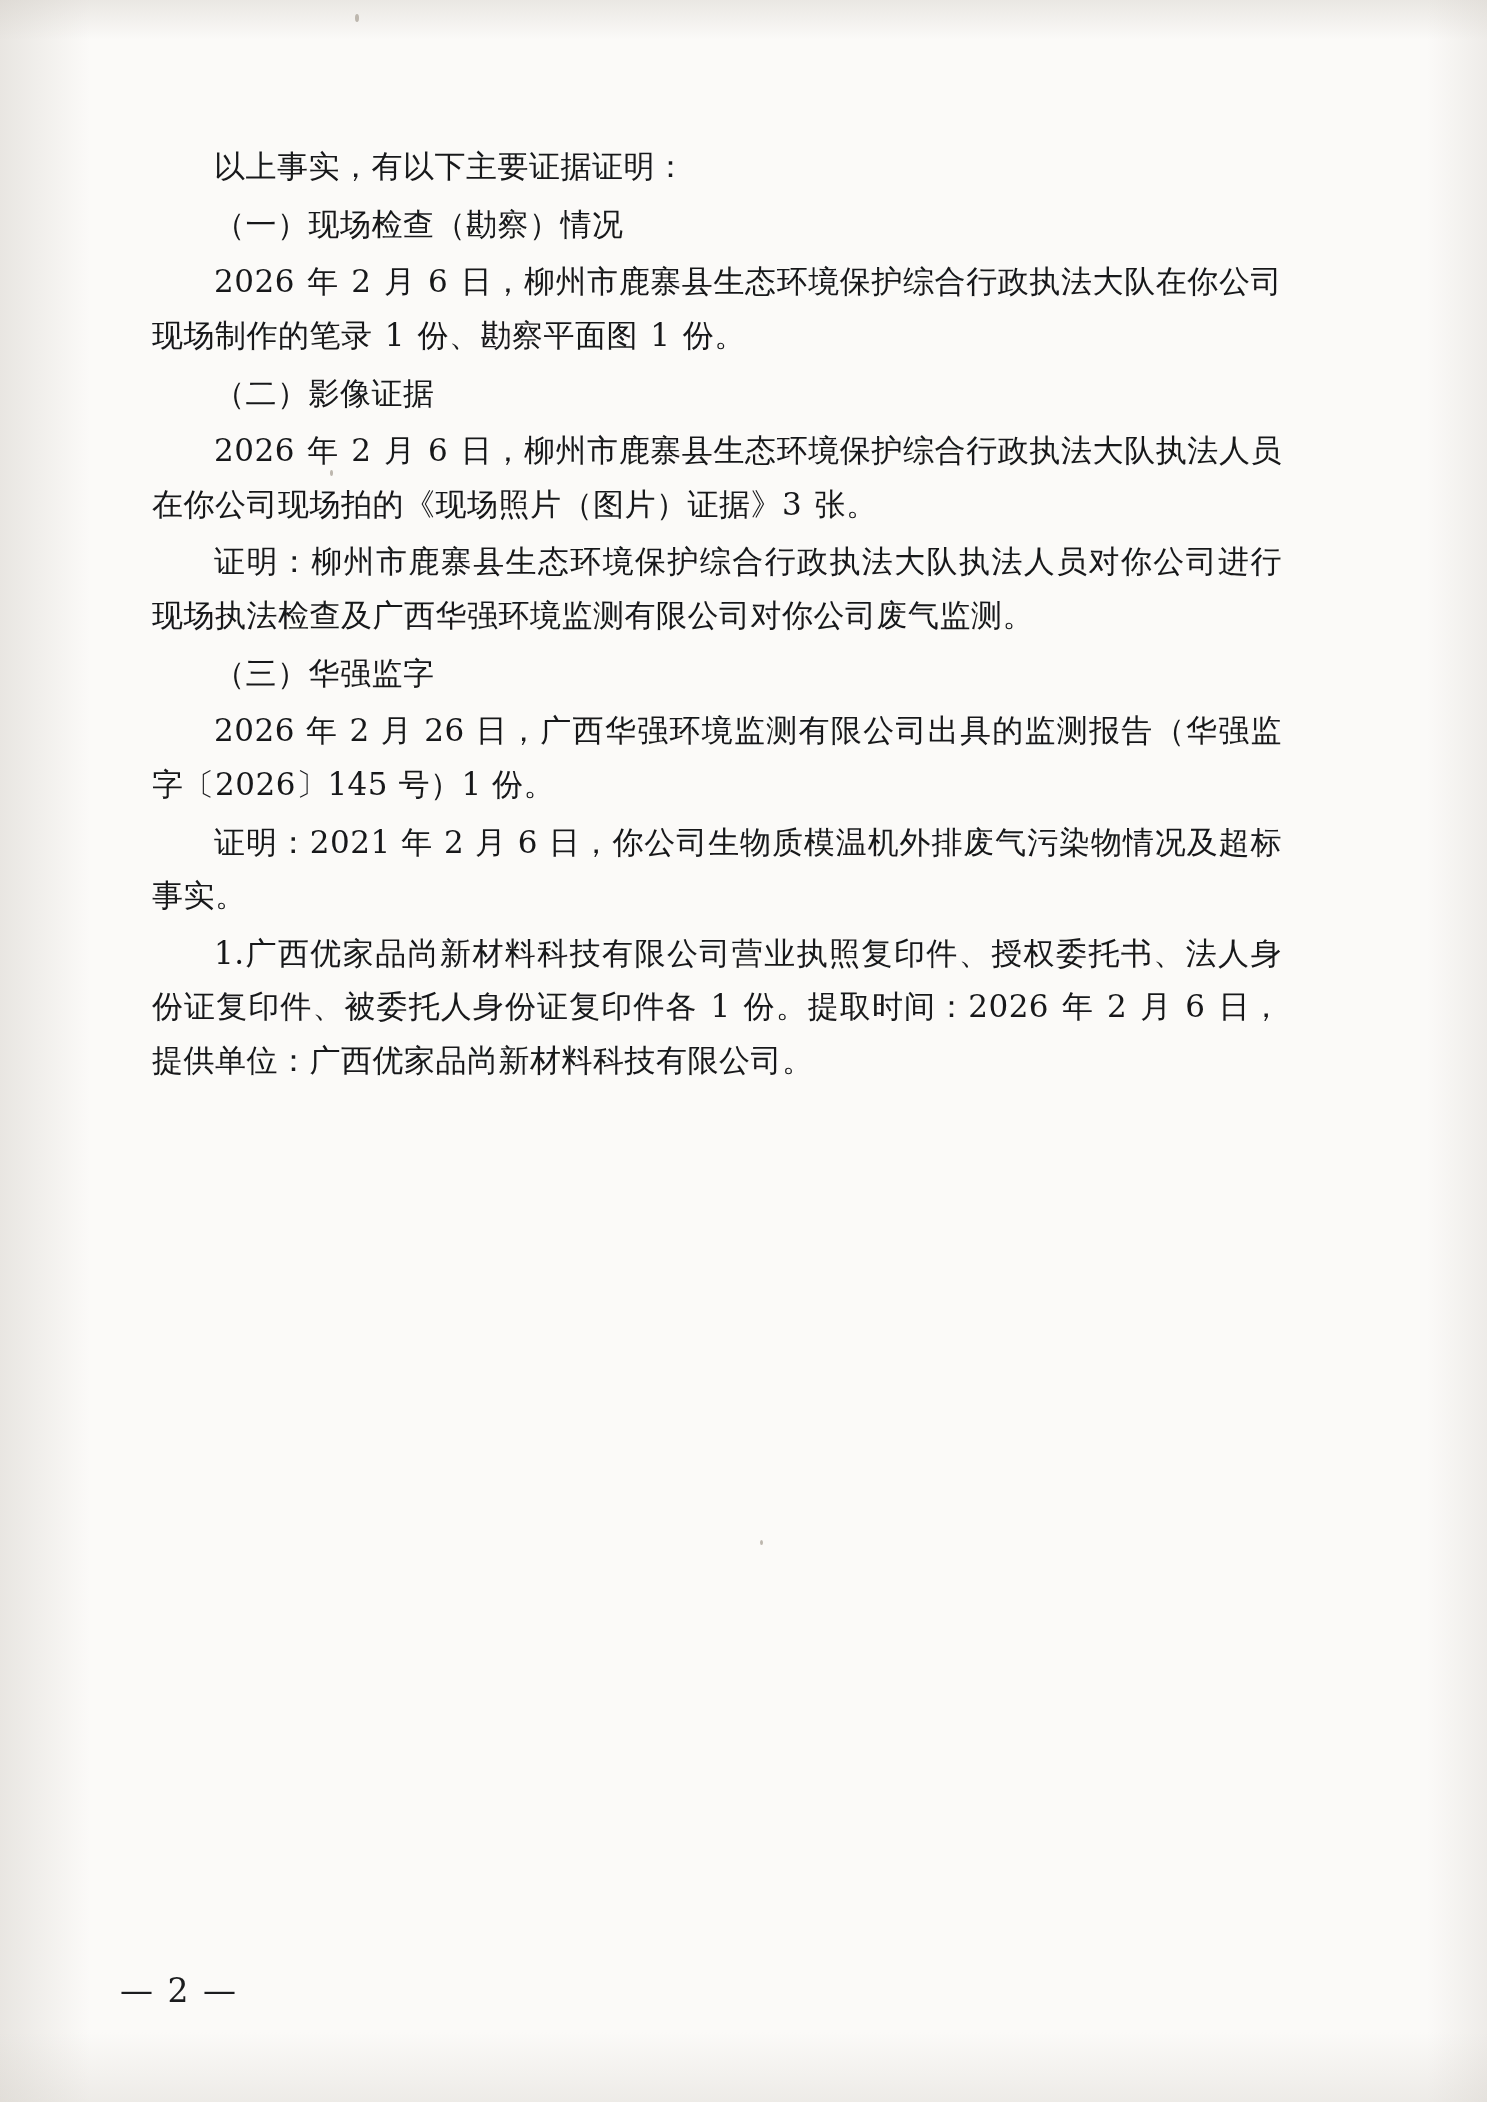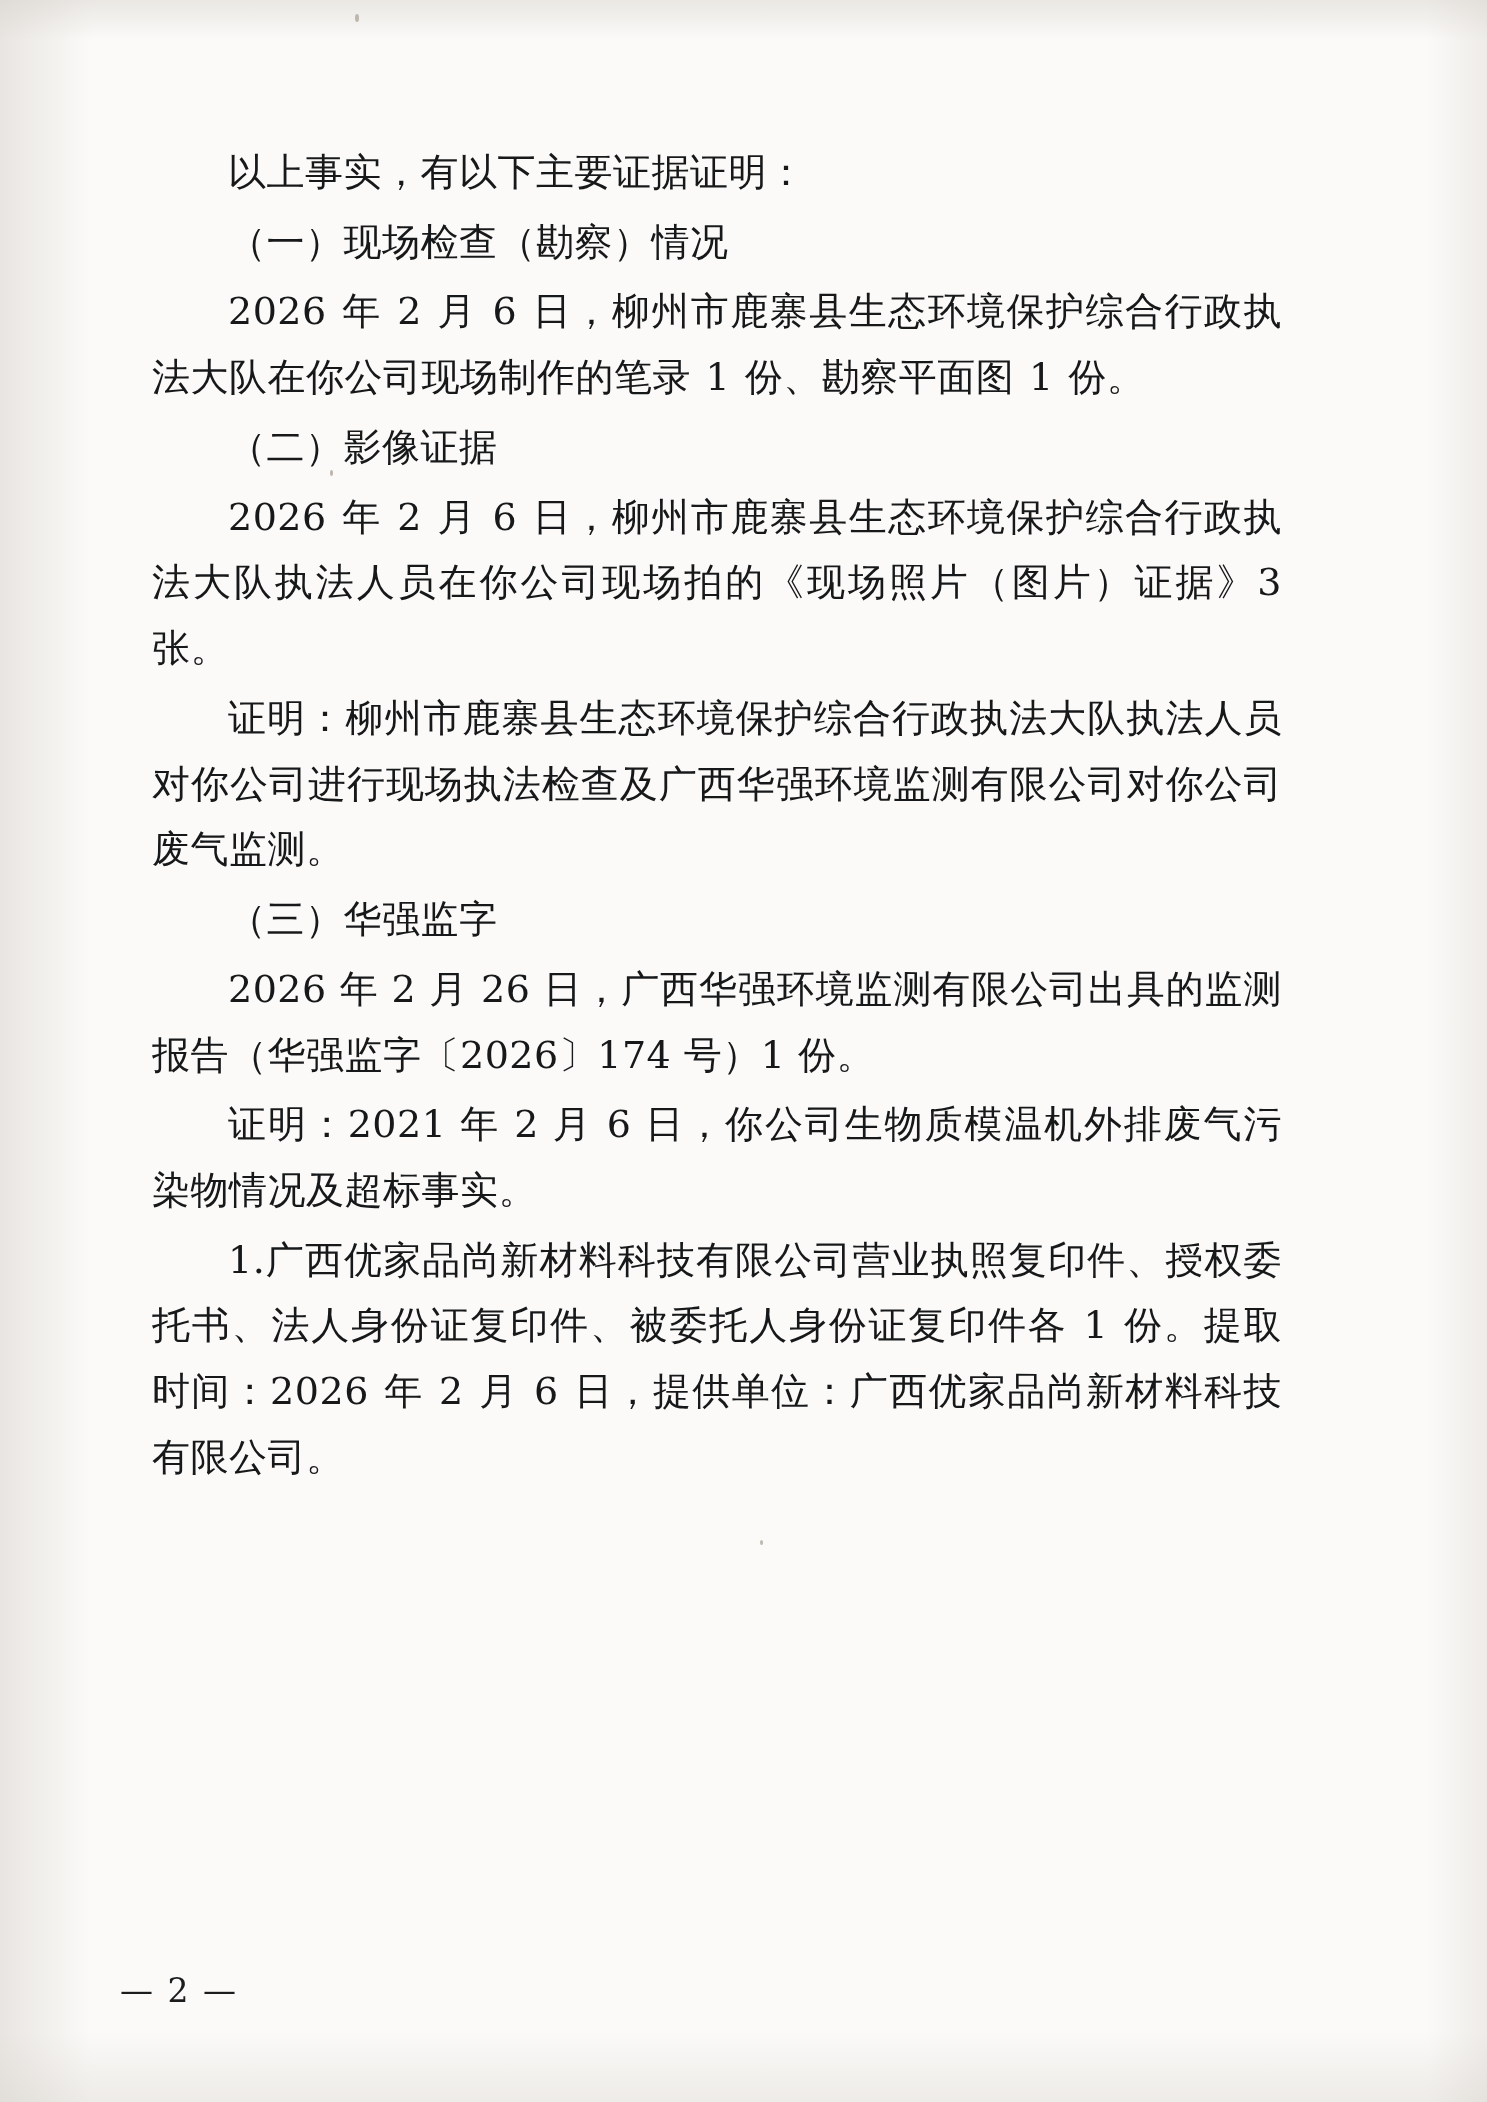--- a/index.html
+++ b/index.html
@@ -53,21 +53,21 @@
 
   .content {
     position: absolute;
     left: 152px;
     top: 140px;
     width: 1130px;
   }
 
   p.para {
     margin: 0 0 4px 0;
-    font-size: 38px;
+    font-size: 31px;
     line-height: 1.73;
     color: #17181a;
     letter-spacing: 0.5px;
     text-align: justify;
     text-justify: inter-ideograph;
     text-indent: 2em;
     font-family: "DejaVu Serif", "Liberation Serif", serif;
     -webkit-font-smoothing: antialiased;
   }
   p.para.wide {
@@ -98,19 +98,19 @@
   <div class="speck" style="left:760px;top:1540px;width:3px;height:5px;"></div>
 
   <div class="content">
     <p class="para">以上事实，有以下主要证据证明：</p>
     <p class="para">（一）现场检查（勘察）情况</p>
     <p class="para wide">2026 年 2 月 6 日，柳州市鹿寨县生态环境保护综合行政执法大队在你公司现场制作的笔录 1 份、勘察平面图 1 份。</p>
     <p class="para">（二）影像证据</p>
     <p class="para wide">2026 年 2 月 6 日，柳州市鹿寨县生态环境保护综合行政执法大队执法人员在你公司现场拍的《现场照片（图片）证据》3 张。</p>
     <p class="para">证明：柳州市鹿寨县生态环境保护综合行政执法大队执法人员对你公司进行现场执法检查及广西华强环境监测有限公司对你公司废气监测。</p>
     <p class="para">（三）华强监字</p>
-    <p class="para">2026 年 2 月 26 日，广西华强环境监测有限公司出具的监测报告（华强监字〔2026〕174 号）1 份。</p>
+    <p class="para">2026 年 2 月 26 日，广西华强环境监测有限公司出具的监测报告（华强监字〔2026〕145 号）1 份。</p>
     <p class="para">证明：2021 年 2 月 6 日，你公司生物质模温机外排废气污染物情况及超标事实。</p>
     <p class="para wide">1.广西优家品尚新材料科技有限公司营业执照复印件、授权委托书、法人身份证复印件、被委托人身份证复印件各 1 份。提取时间：2026 年 2 月 6 日，提供单位：广西优家品尚新材料科技有限公司。</p>
   </div>
 
   <div class="footer">— 2 —</div>
 </div>
 
 </body></html>

